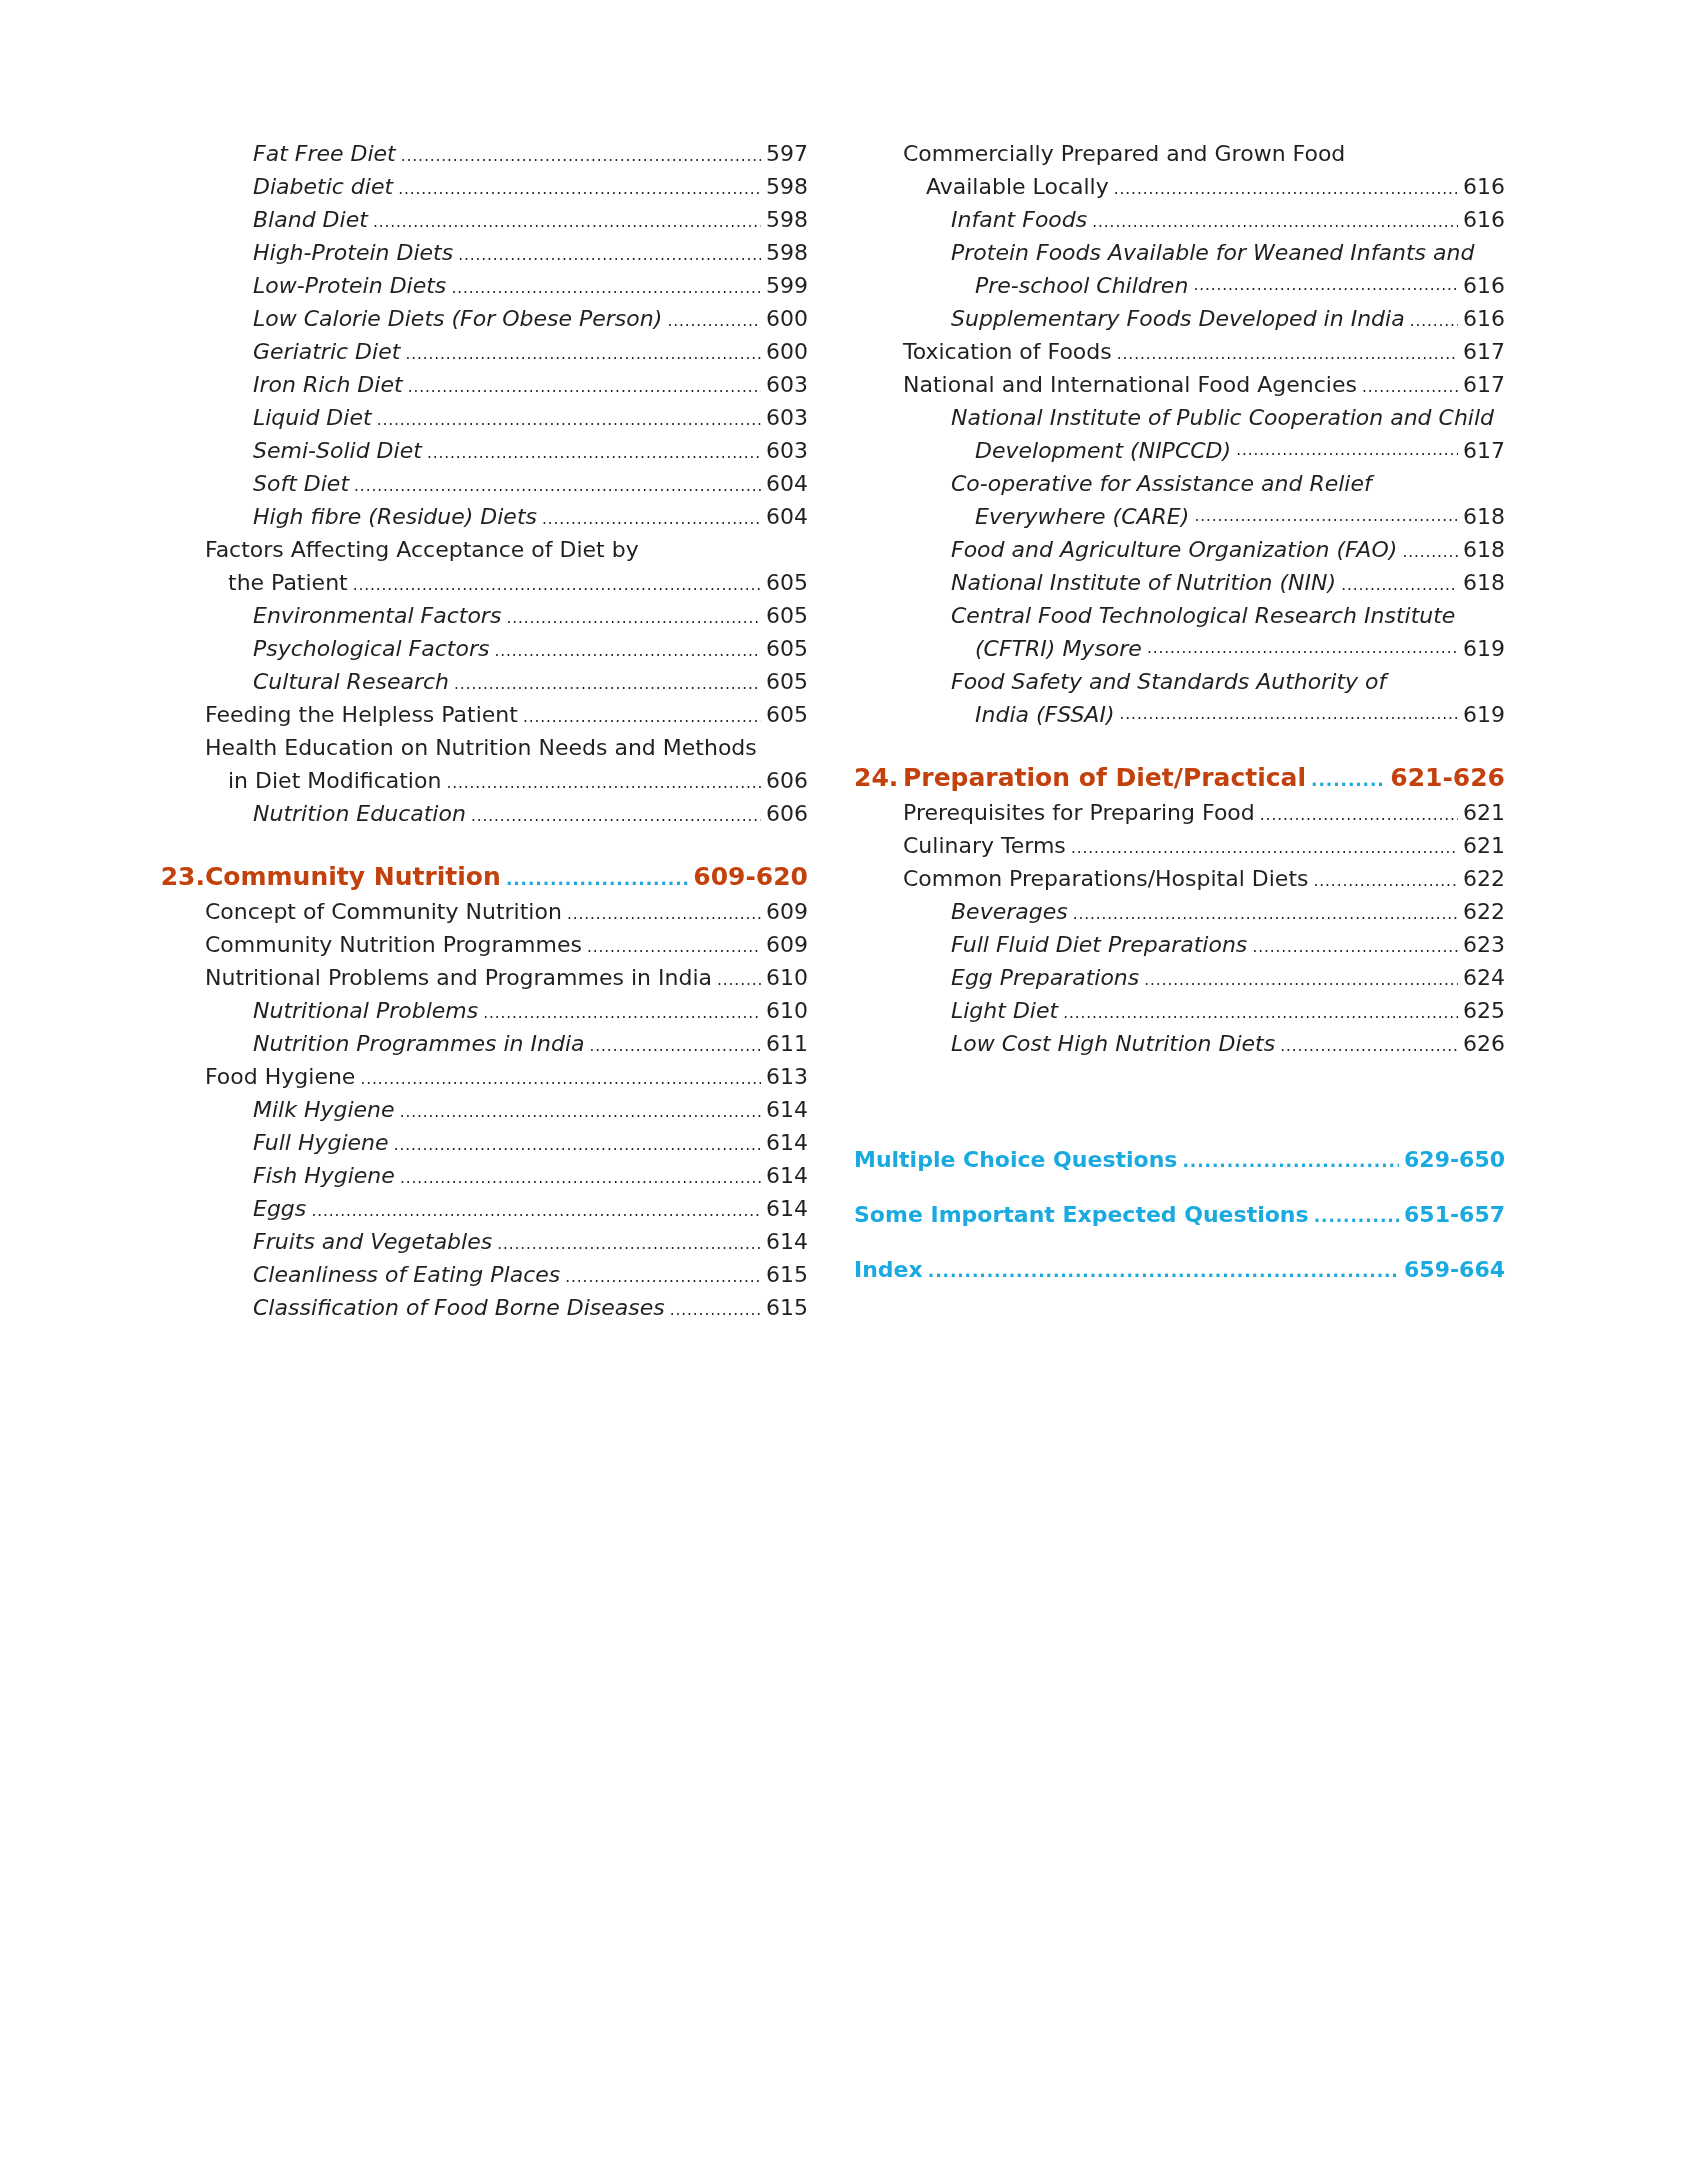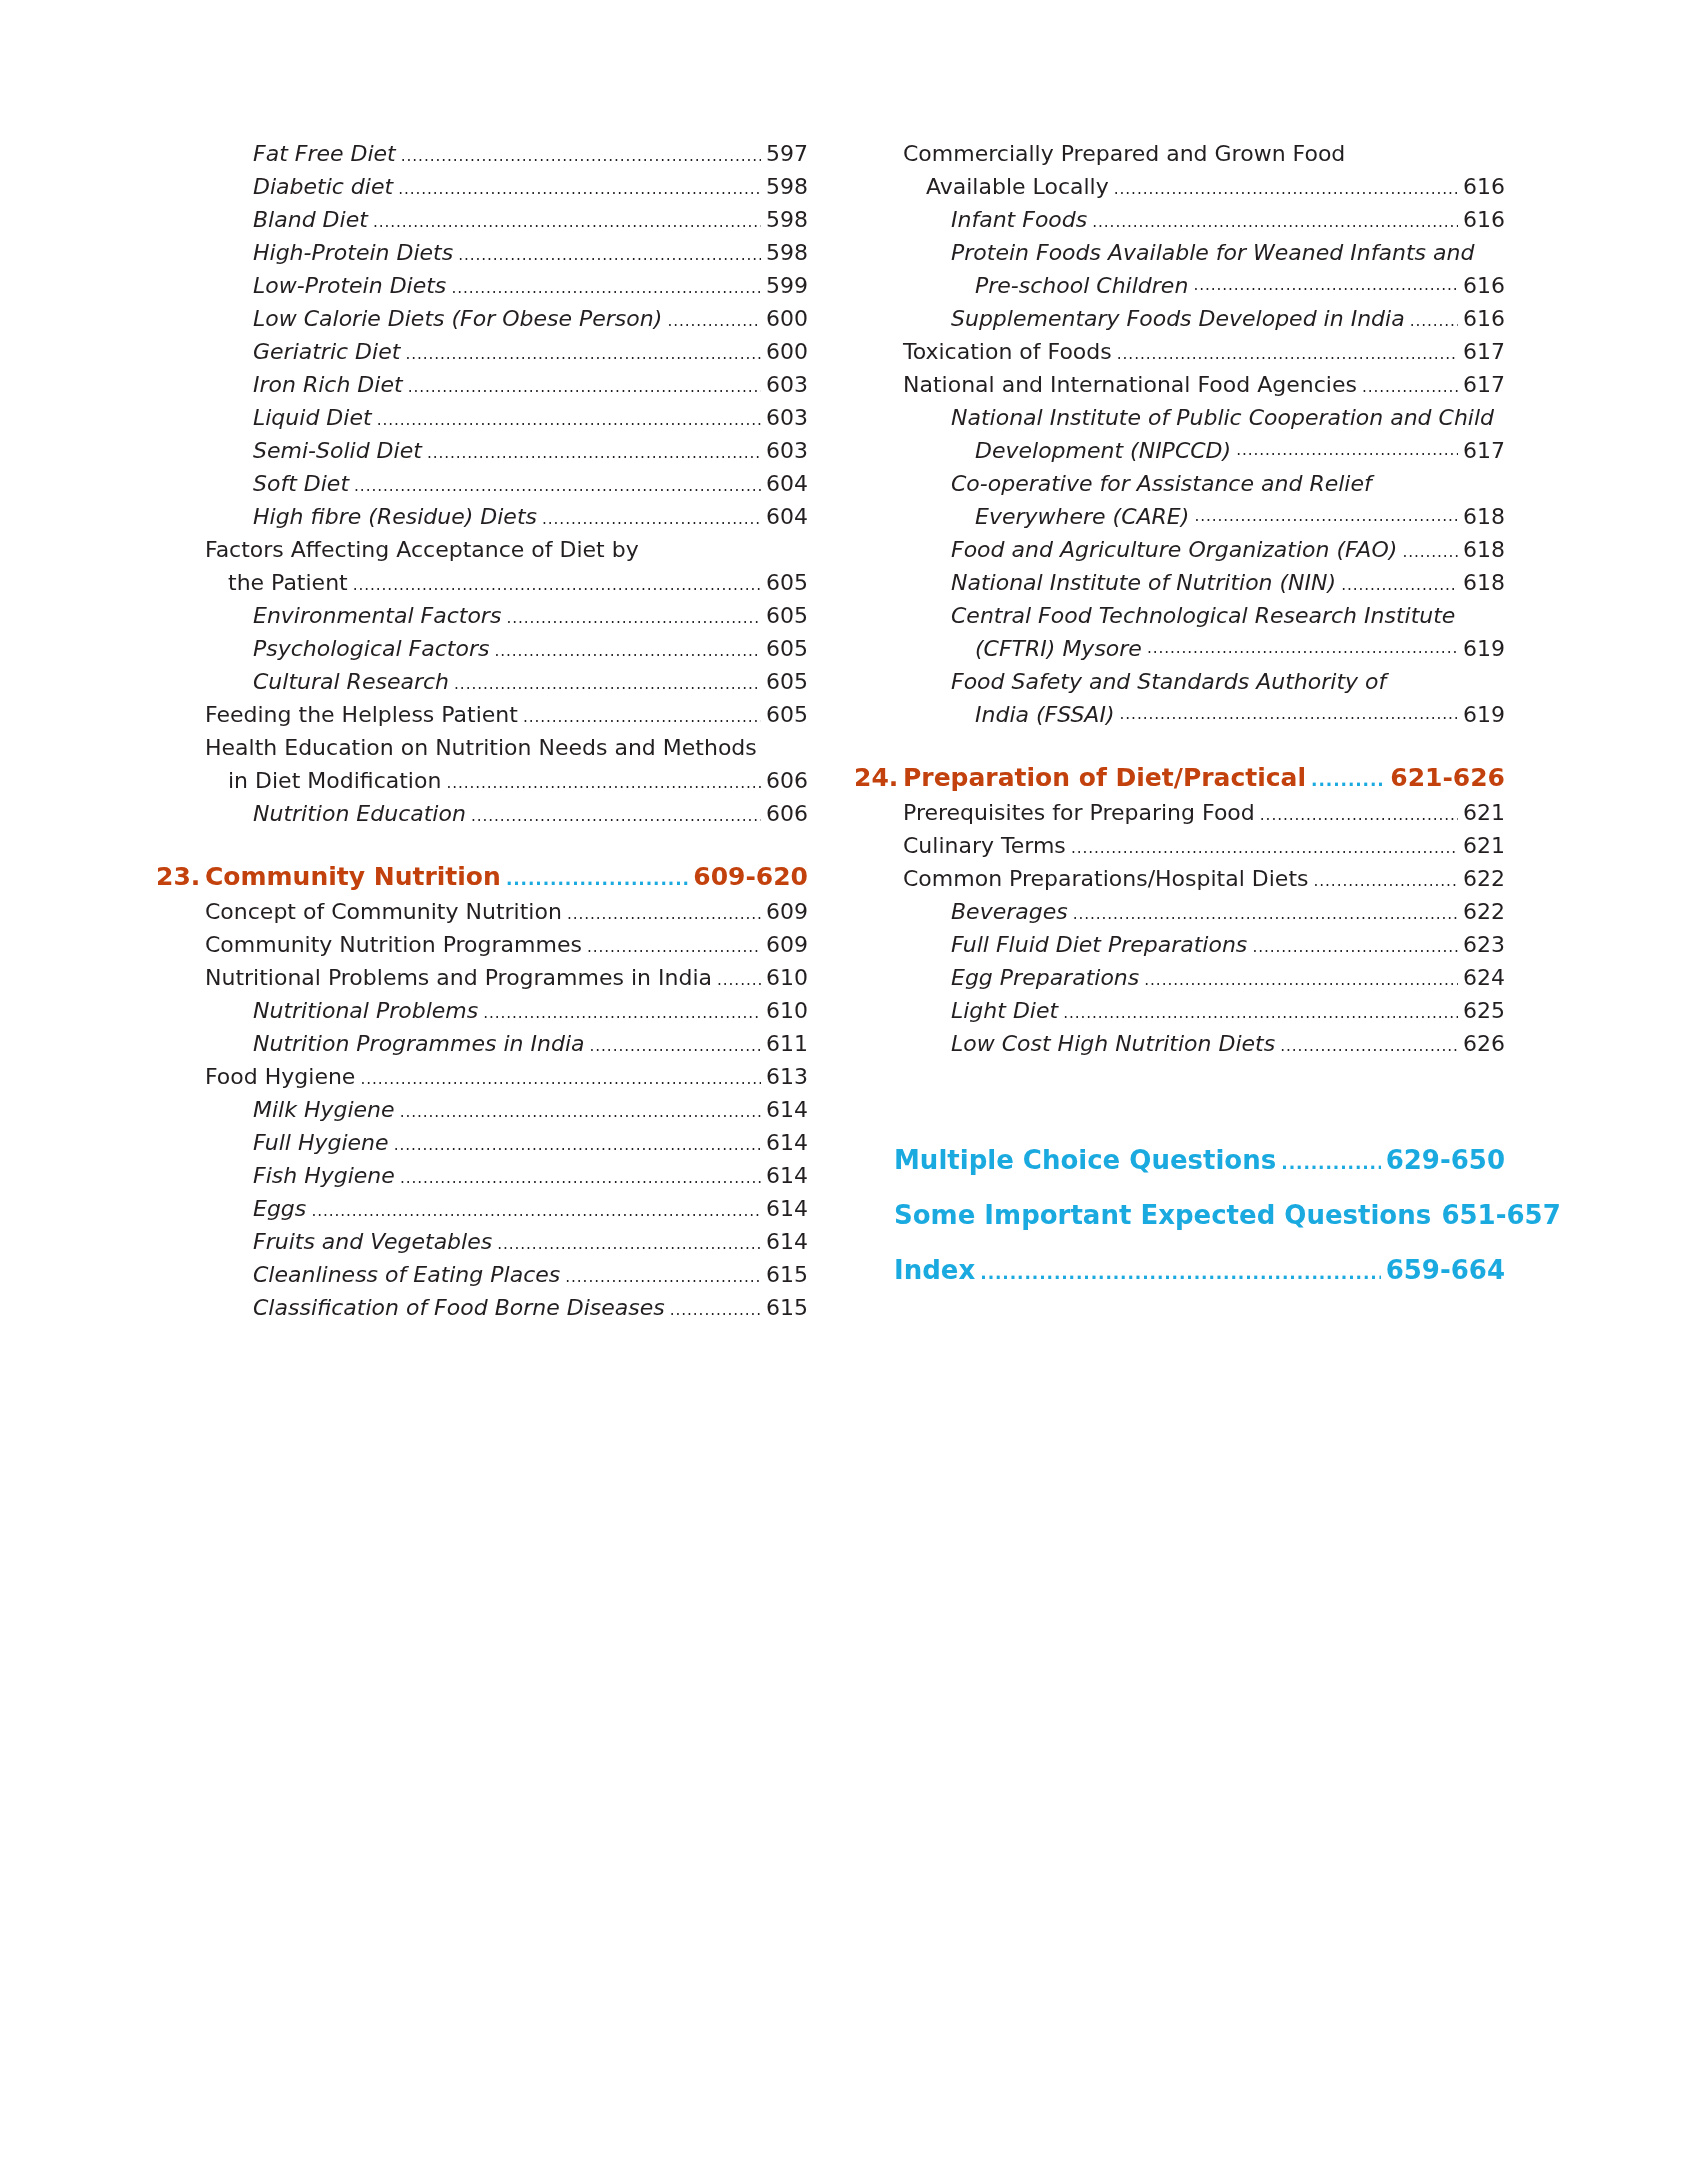--- a/index.html
+++ b/index.html
@@ -1,38 +1,38 @@
 <!DOCTYPE html>
 <html style="font-size:13.6px"><head>
 <meta charset="utf-8">
 <style>
   html, body { margin: 0; padding: 0; background: #ffffff; }
   body { width: 1696px; height: 2181px; position: relative; overflow: hidden;
          font-family: "DejaVu Sans", "Liberation Sans", sans-serif; color: #231f20; }
   .col { position: absolute; top: 137px; }
-  .col-left { left: 156px; width: 652px; }
+  .col-left { left: 156px; width: 652px; text-align: right; }
   .col-right { left: 854px; width: 651px; }
   .row { position: relative; height: 33px; line-height: 33px; font-size: 22px;
          white-space: nowrap; display: flex; align-items: baseline; }
   .row.l1 { padding-left: 49px; }
   .row.l1c { padding-left: 72px; }
   .row.l2 { padding-left: 97px; font-style: italic; }
   .row.l2c { padding-left: 121px; font-style: italic; align-items: center; }
   .row .t { flex: 0 0 auto; }
   .row .dots { flex: 1 1 auto; overflow: hidden; margin: 0 5.1px; letter-spacing: 0.9px; font-size: 15.3px;
                font-style: normal; color: #231f20; }
   .row .dots::before { content: "......................................................................................................................................................................."; }
   .row .p { flex: 0 0 auto; font-style: normal; }
   .chap { height: 36px; line-height: 36px; font-size: 25px; font-weight: bold; color: #c2410c; }
   .chap .num { flex: 0 0 49px; }
   .chap .dots { color: #1aaae0; font-size: 17px; }
   .gap { height: 29px; }
   .gap-big { height: 82px; }
   .gap-mid { height: 19px; }
-  .bold-row { height: 36px; line-height: 36px; font-size: 26px; font-weight: bold; color: #1aaae0; margin-left: 40px; }
+  .bold-row { height: 36px; line-height: 36px; font-size: 22px; font-weight: bold; color: #1aaae0; }
   .bold-row .dots { color: #1aaae0; font-size: 17px; }
 </style>
 </head>
 <body>
 
 <div class="col col-left">
   <div id="left-before">
       <div class="row l2">
         <span class="t">Fat Free Diet</span>
         <span class="dots"></span>

